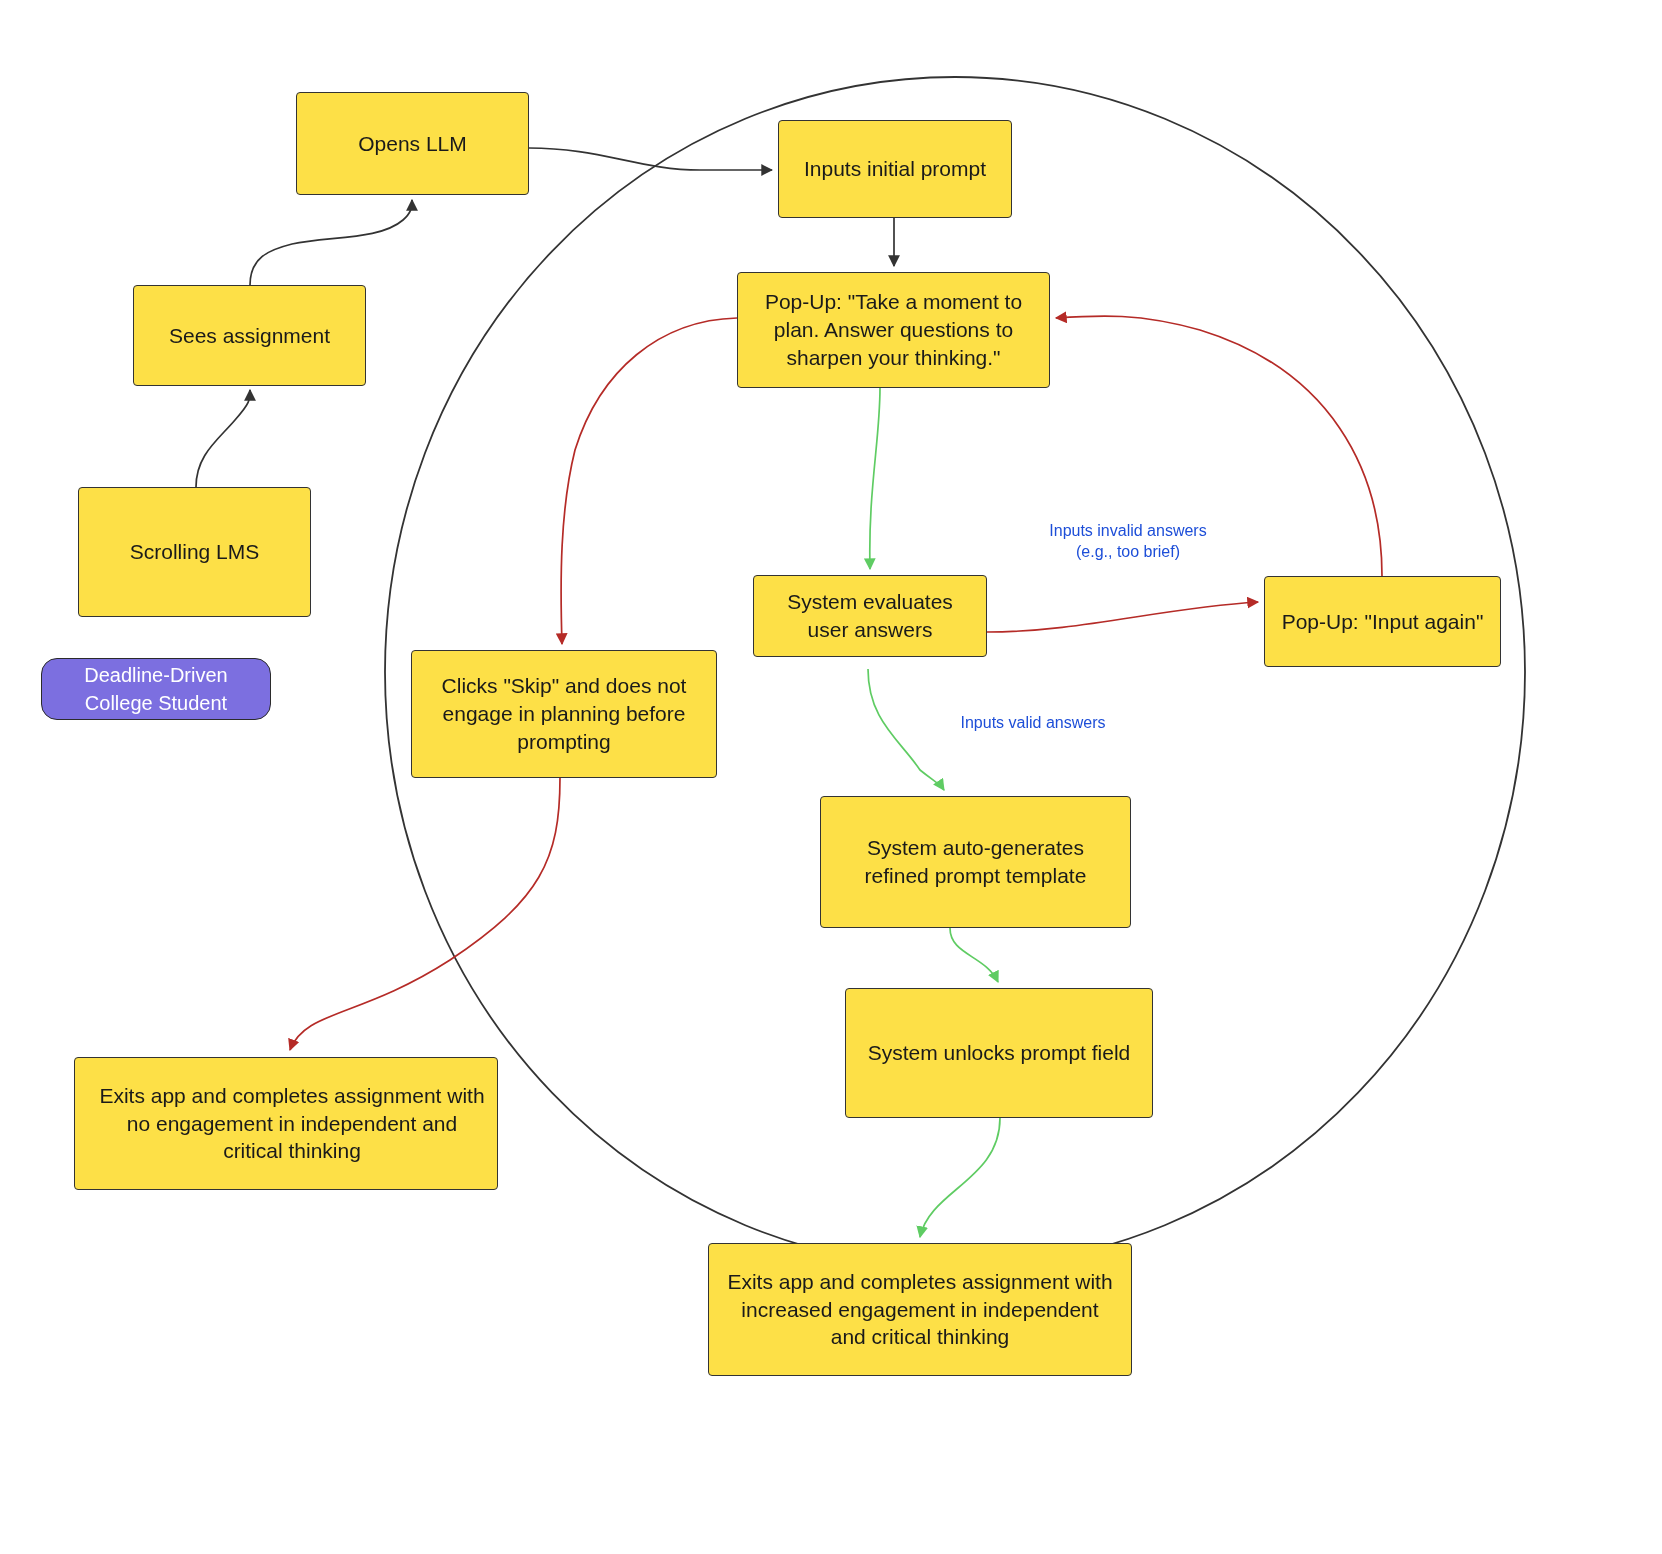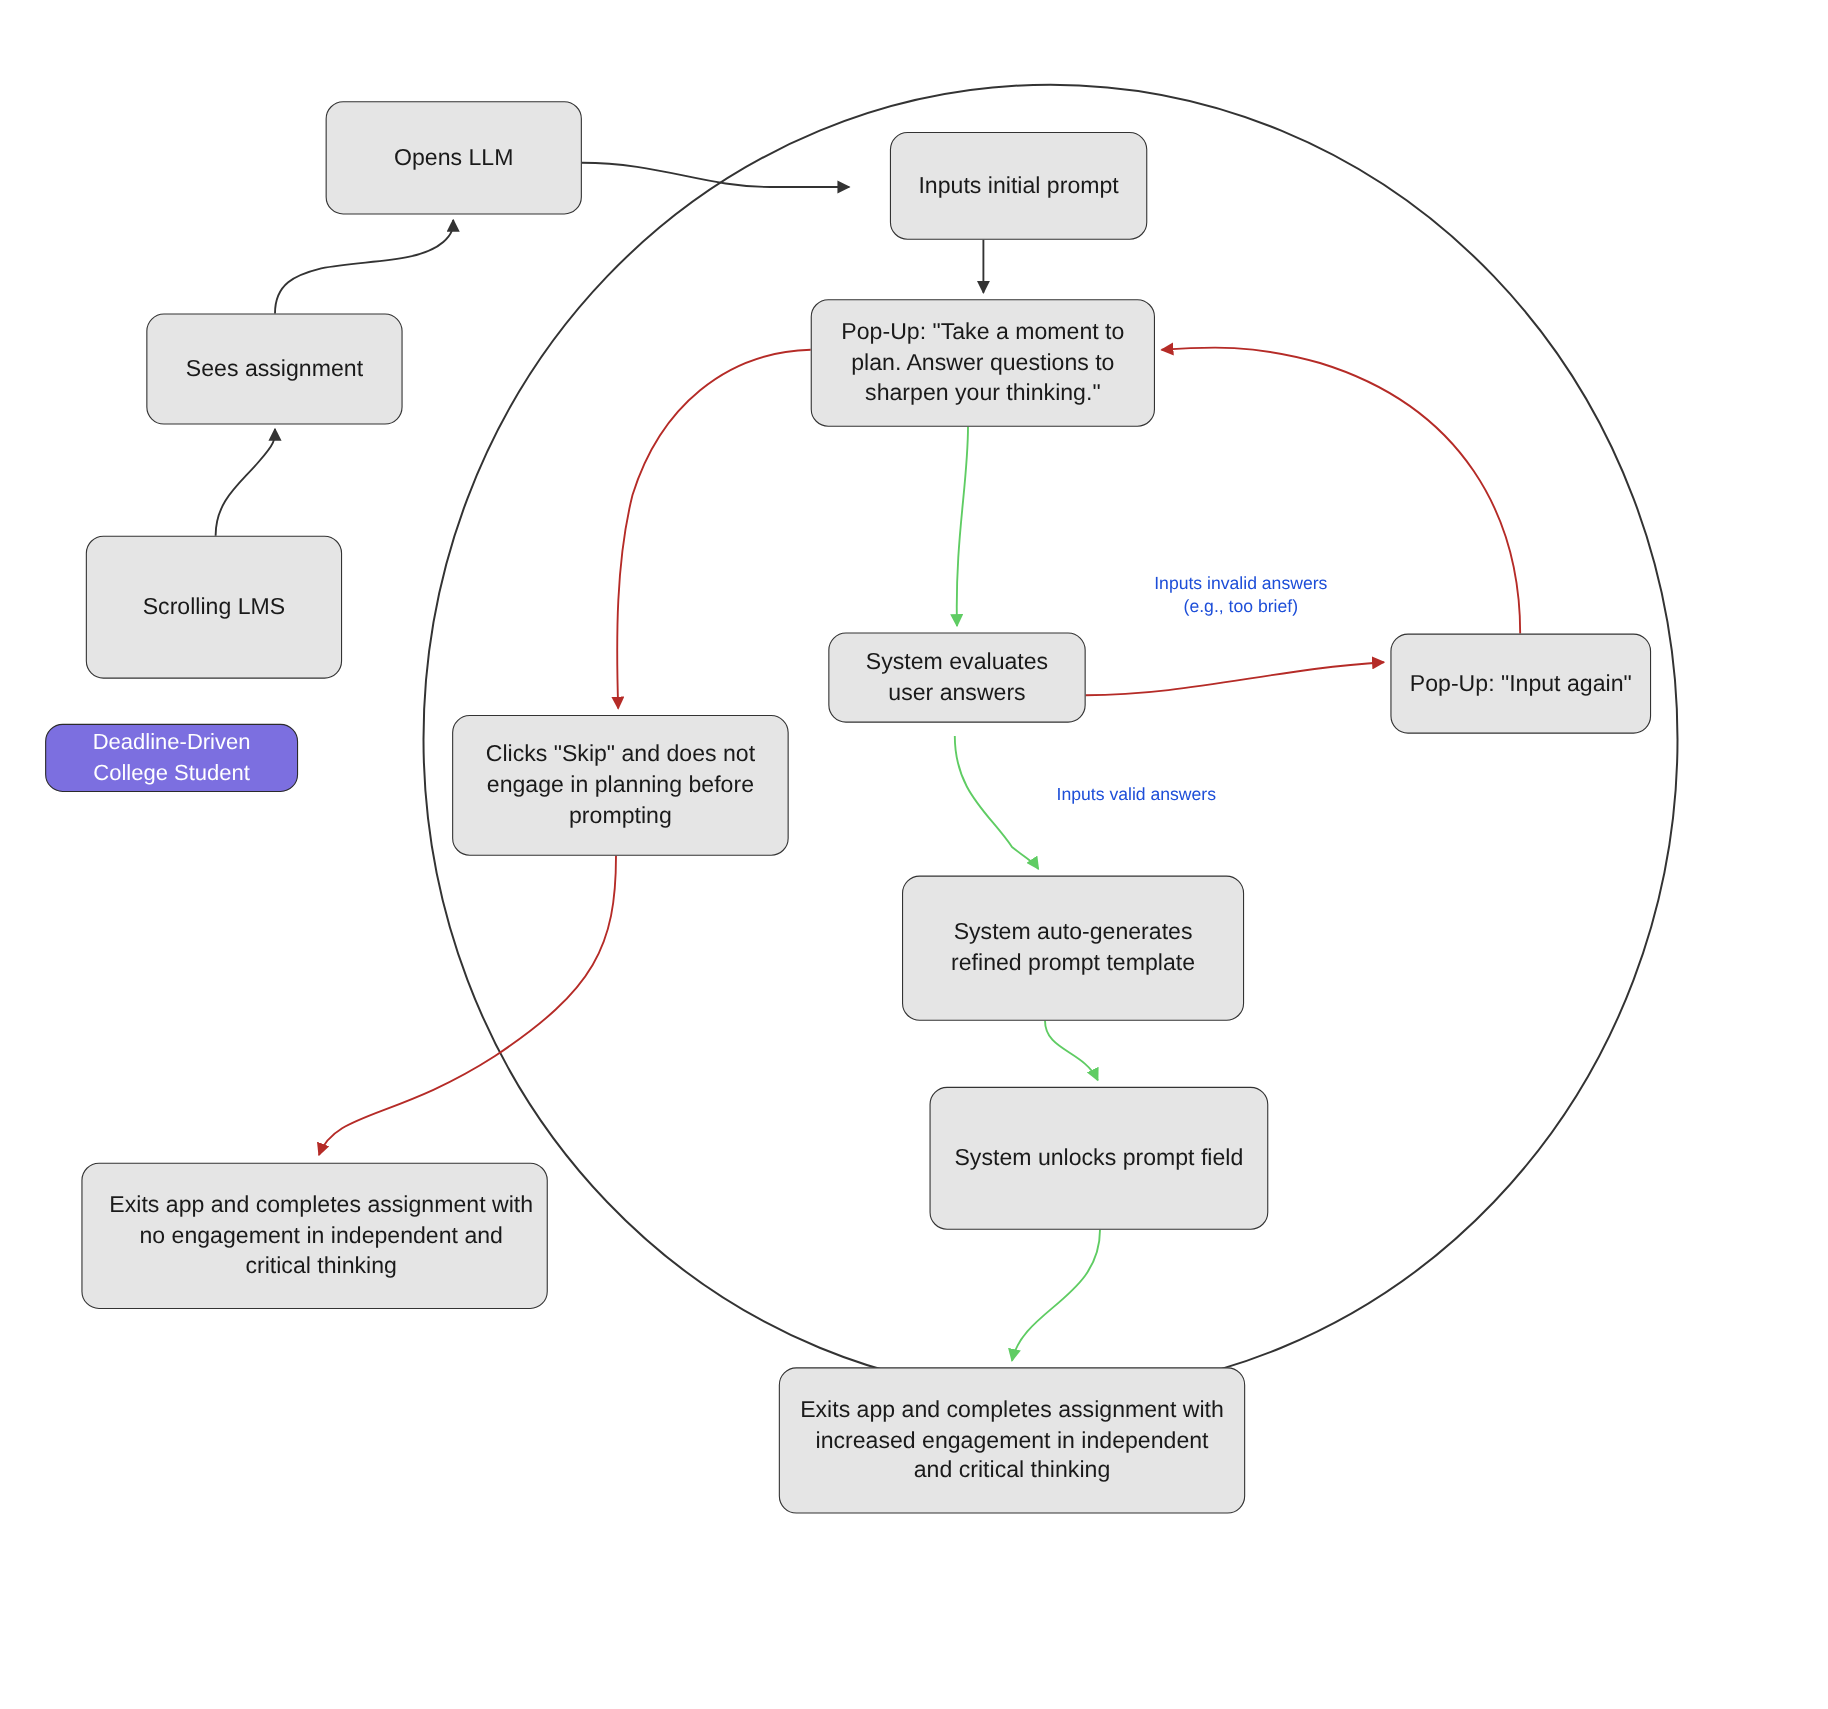--- a/index.html
+++ b/index.html
@@ -8,22 +8,22 @@
     background:#ffffff;
     font-family:"Liberation Sans","DejaVu Sans",sans-serif;
     overflow:hidden;
     position:relative;
   }
   #canvas{position:absolute;left:0;top:0;width:1662px;height:1554px;}
   .node{
     position:absolute;
     box-sizing:border-box;
     border:1.6px solid #333333;
-    border-radius:16px;
-    background:#e5e5e5;
+    border-radius:4px;
+    background:#fde047;
     display:flex;align-items:center;justify-content:center;
     text-align:center;
     color:#1a1a1a;
     font-size:21px;
     line-height:1.32;
     padding:6px 12px;
     z-index:5;
   }
   .node.persona{
     background:#7c6fe0;
@@ -95,21 +95,21 @@
 </div>
 
 <div class="node" style="left:133px;top:285px;width:233px;height:101px;">
   <span>Sees assignment</span>
 </div>
 
 <div class="node" style="left:296px;top:92px;width:233px;height:103px;">
   <span>Opens LLM</span>
 </div>
 
-<div class="node" style="left:778px;top:120px;width:234px;height:98px;margin-left:31px;">
+<div class="node" style="left:778px;top:120px;width:234px;height:98px;">
   <span>Inputs initial prompt</span>
 </div>
 
 <div class="node" style="left:737px;top:272px;width:313px;height:116px;">
   <span>Pop-Up: "Take a moment to plan. Answer questions to sharpen your thinking."</span>
 </div>
 
 <div class="node" style="left:753px;top:575px;width:234px;height:82px;">
   <span>System evaluates user answers</span>
 </div>

